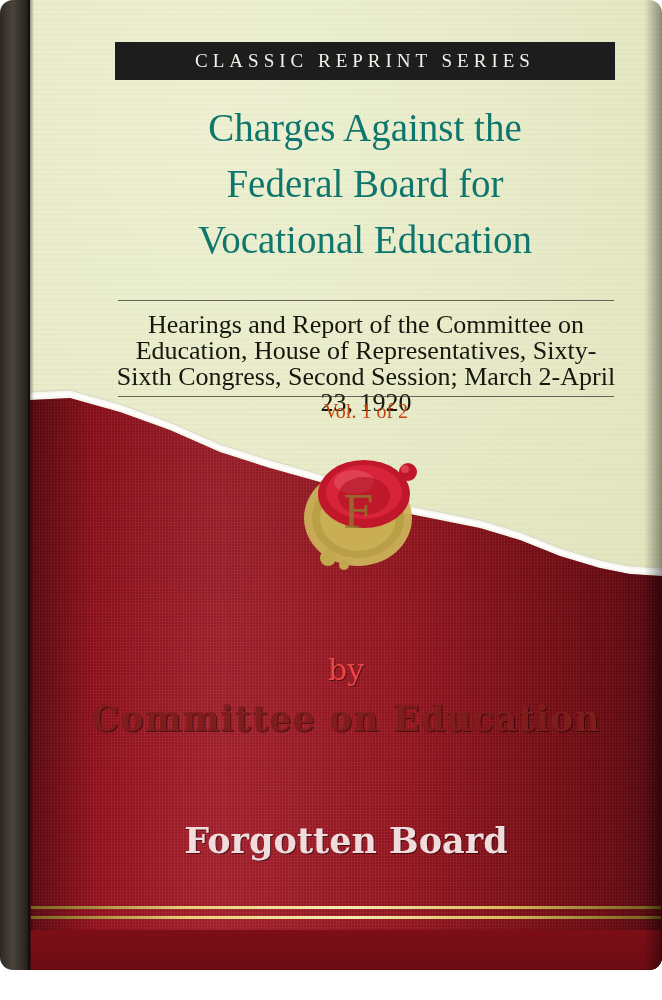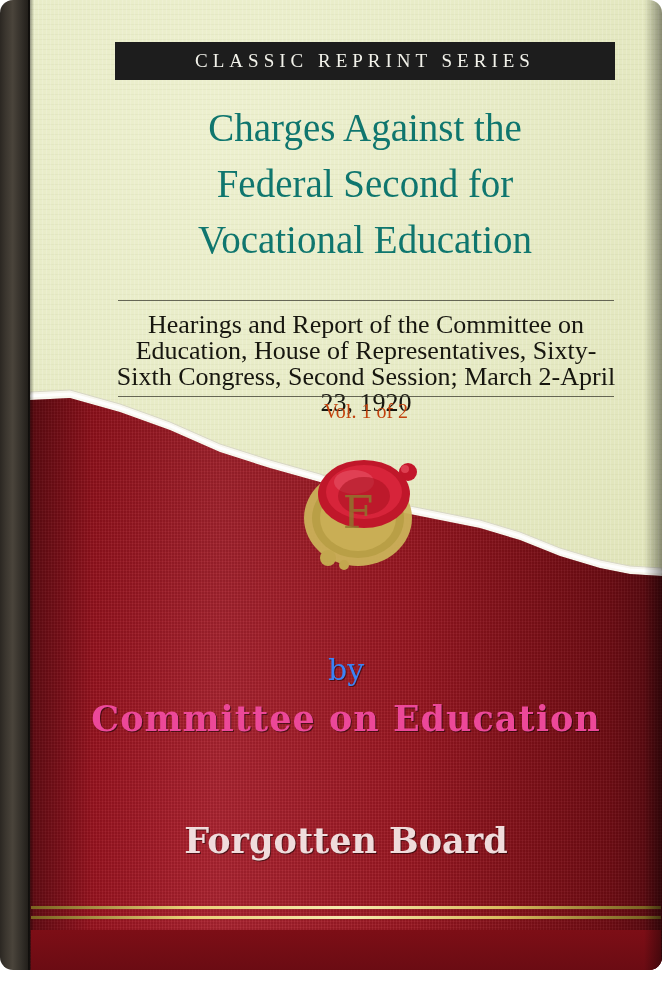--- a/index.html
+++ b/index.html
@@ -196,33 +196,33 @@
   }
 
   
   .by {
     position: absolute;
     left: 31px;
     top: 652px;
     width: 630px;
     text-align: center;
     z-index: 8;
-    color: #3b82f6;
+    color: #ef4444;
     font-size: 30px;
     font-family: "DejaVu Serif", serif;
     text-shadow: 1px 1px 0 rgba(0,0,0,.45);
   }
   .author {
     position: absolute;
     left: 31px;
     top: 698px;
     width: 630px;
     text-align: center;
     z-index: 8;
-    color: #ec4899;
+    color: #7f1d1d;
     font-size: 35px;
     letter-spacing: 1px;
     font-family: "DejaVu Serif", serif;
     font-weight: bold;
     text-shadow: 1px 1px 0 rgba(0,0,0,.5);
   }
 
   
   .publisher {
     position: absolute;
@@ -302,21 +302,21 @@
 
     <div class="spine"></div>
     <div class="spine-edge"></div>
 
     <div class="series-bar">
       <span>CLASSIC REPRINT SERIES</span>
     </div>
 
     <div class="title-block">
       <div class="title-line">Charges Against the</div>
-      <div class="title-line">Federal Second for</div>
+      <div class="title-line">Federal Board for</div>
       <div class="title-line">Vocational Education</div>
     </div>
 
     <div class="rule top"></div>
 
     <div class="subtitle">Hearings and Report of the Committee on Education, House of Representatives, Sixty-Sixth Congress, Second Session; March 2-April 23, 1920</div>
 
     <div class="rule bottom"></div>
 
     <div class="volume">Vol. 1 of 2</div>

